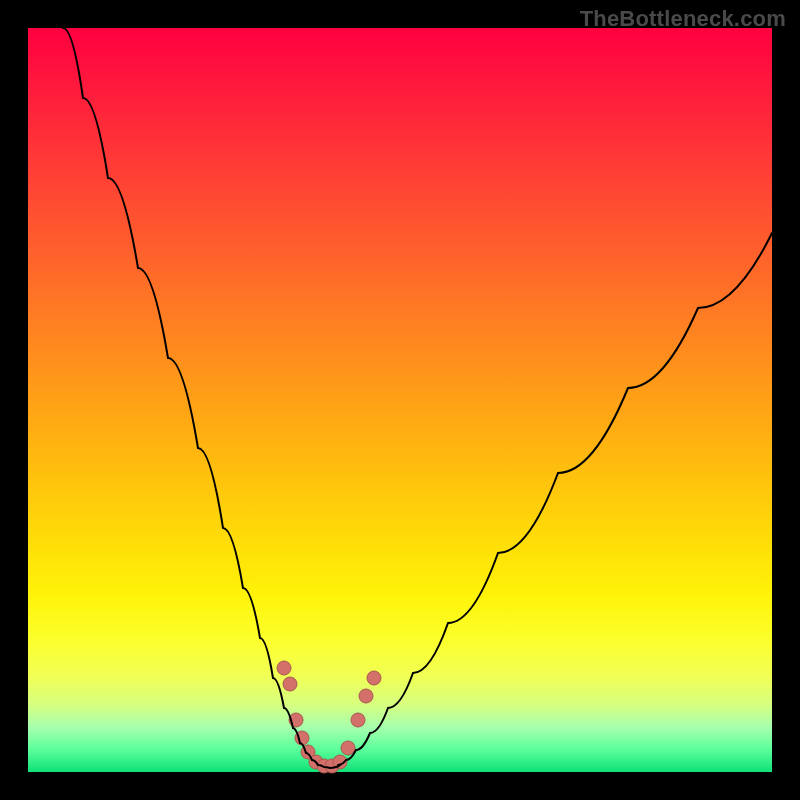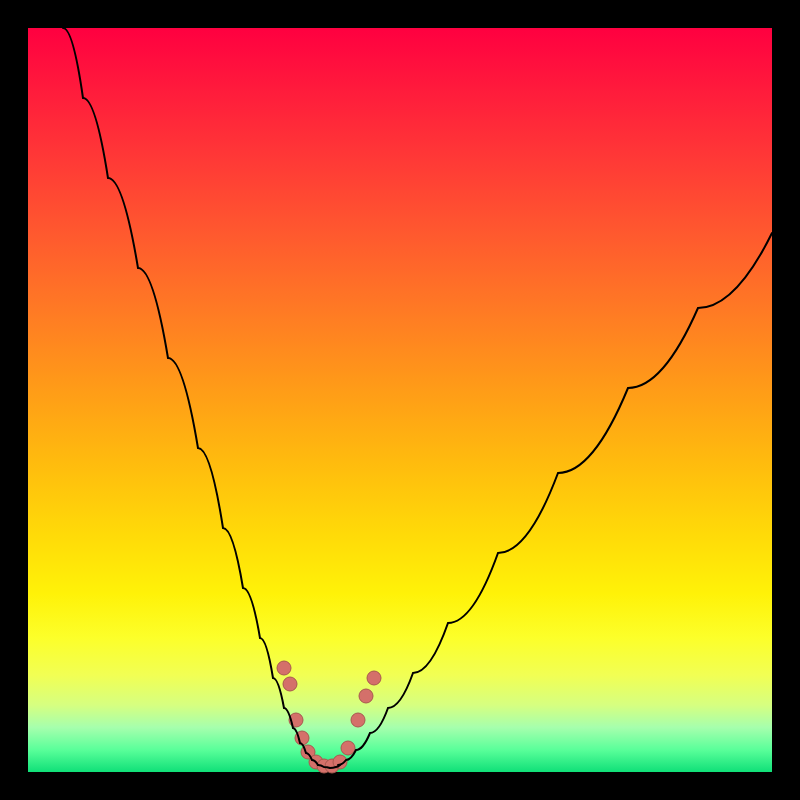--- a/index.html
+++ b/index.html
@@ -84,13 +84,14 @@
         <circle cx="338" cy="668" r="7" fill="#d4706a" stroke="#a8584f" stroke-width="1"></circle>
         <circle cx="346" cy="650" r="7" fill="#d4706a" stroke="#a8584f" stroke-width="1"></circle>
       </g>
     <g id="curve-group">
         <path d="M 35 0 Q 45 0 55 70 Q 67.5 70 80 150 Q 95 150 110 240 Q 125 240 140 330 Q 155 330 170 420 Q 182.5 420 195 500 Q 205 500 215 560 Q 223.5 560 232 610 Q 238.5 610 245 650 Q 250.5 650 256 680 Q 260.5 680 265 700 Q 268.5 700 272 715 Q 275 715 278 725 Q 281 725 284 732 Q 287 732 290 737" fill="none" stroke="#000000" stroke-width="2" stroke-linecap="round"></path>
         <path d="M 310 737 Q 314 737 318 732 Q 323 732 328 722 Q 335 722 342 705 Q 351 705 360 680 Q 372.5 680 385 645 Q 402.5 645 420 595 Q 445 595 470 525 Q 500 525 530 445 Q 565 445 600 360 Q 635 360 670 280 Q 707 280 744 205" fill="none" stroke="#000000" stroke-width="2" stroke-linecap="round"></path>
         <path d="M 290 737 Q 293 737 296 739 Q 299 739 302 740 Q 305 740 308 739 Q 310 739 312 737" fill="none" stroke="#000000" stroke-width="2" stroke-linecap="round"></path>
       </g>
   </svg>
 
+  <div class="watermark">TheBottleneck.com</div>
 </div>
 
 </body></html>

